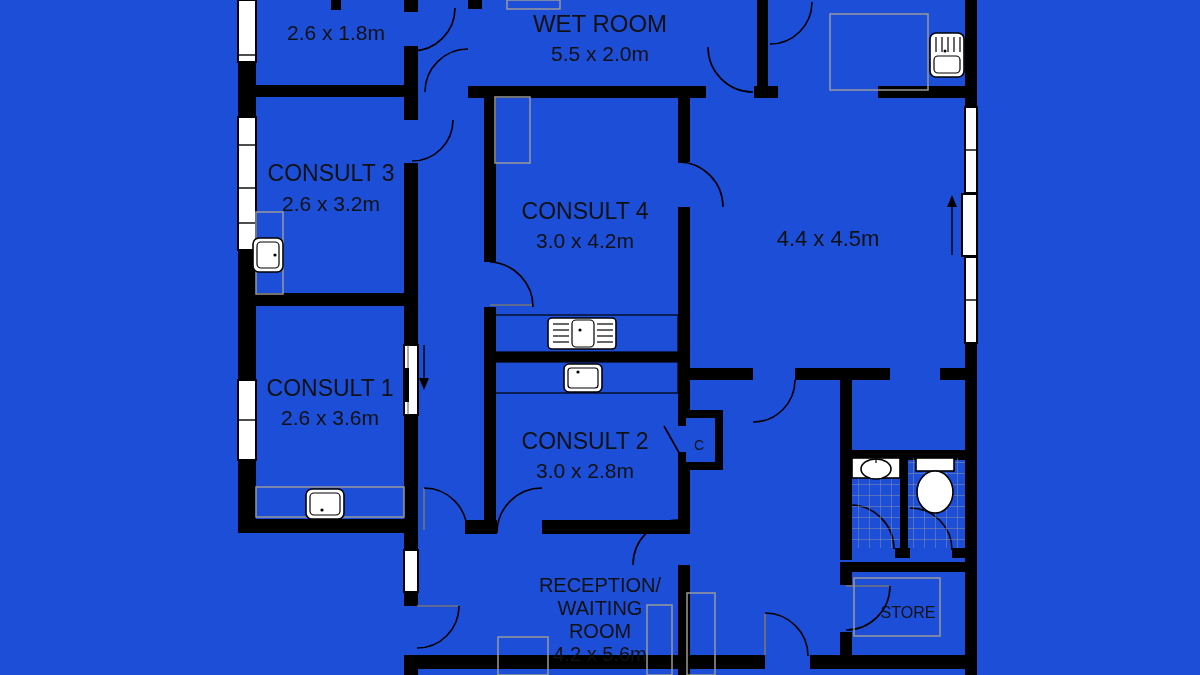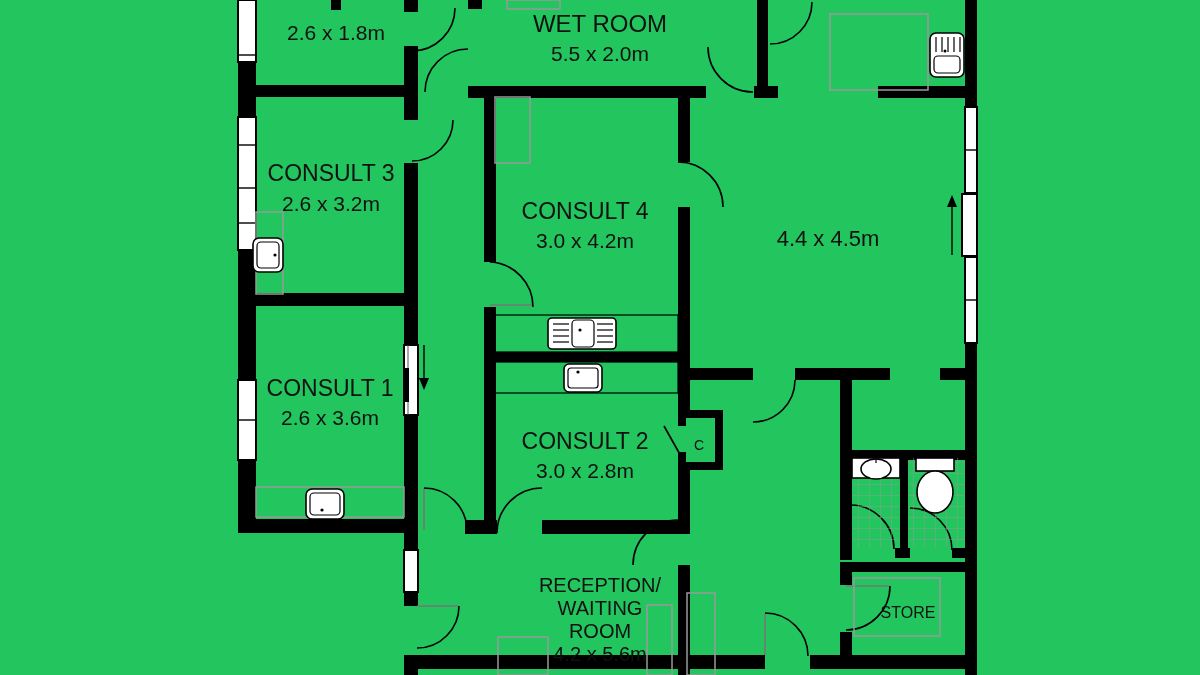--- a/index.html
+++ b/index.html
@@ -1,16 +1,16 @@
 <!DOCTYPE html>
 <html><head>
 <meta charset="utf-8">
 <style>
   html,body{margin:0;padding:0;background:#fff;width:1200px;height:675px;overflow:hidden;}
-  .stage{position:relative;width:1200px;height:675px;background:#22c55e;
+  .stage{position:relative;width:1200px;height:675px;background:#1d4ed8;
          font-family:"Liberation Sans", sans-serif;}
   svg{display:block;width:1200px;height:675px;}
   .wall{fill:#000;stroke:none;}
   .win{fill:#fff;stroke:#000;stroke-width:2;}
   .mull{stroke:#000;stroke-width:1.4;}
   .door{fill:none;stroke:#000;stroke-width:1.6;}
   .leaf{stroke:#000;stroke-width:1.6;}
   .leafg{stroke:#777;stroke-width:1.6;}
   .fix{fill:#fff;stroke:#000;stroke-width:1.6;}
   .fixthin{fill:none;stroke:#000;stroke-width:1.2;}

